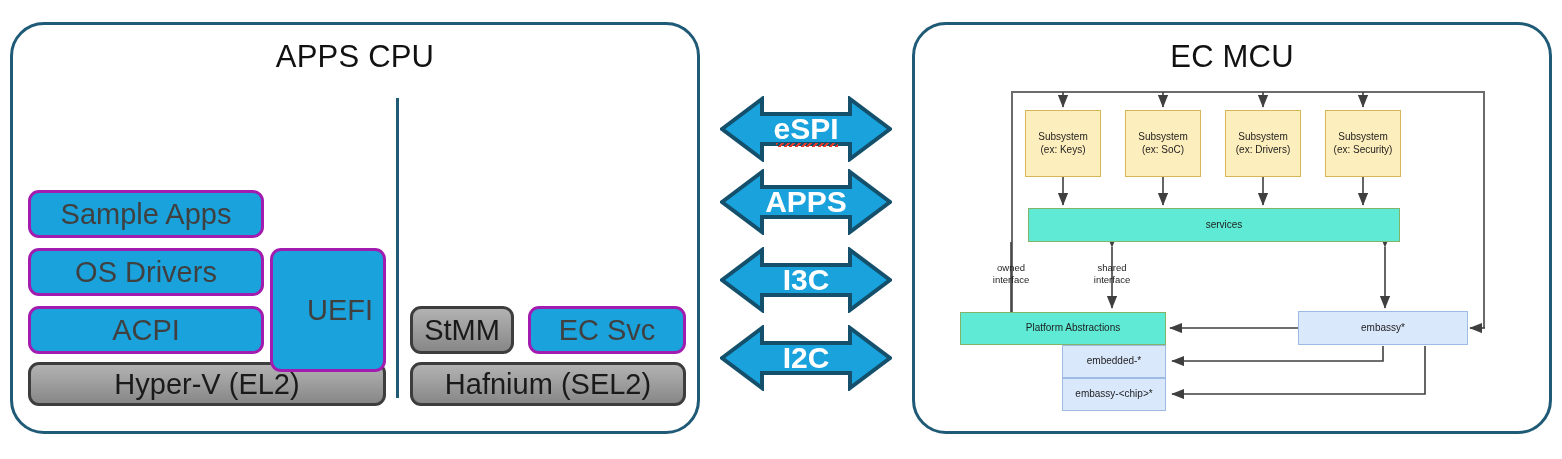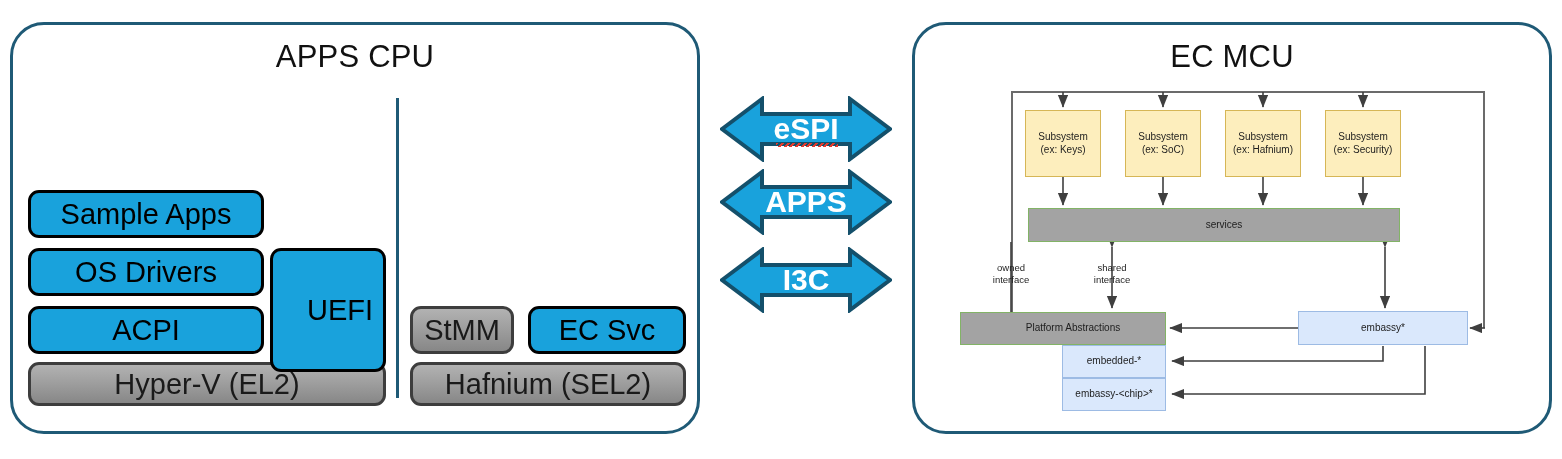--- a/index.html
+++ b/index.html
@@ -45,22 +45,22 @@
     border-radius: 11px;
     display: flex;
     align-items: center;
     justify-content: center;
     font-size: 29px;
     line-height: 1;
     white-space: nowrap;
   }
   .blk.blue {
     background: #19a2dc;
-    border: 3px solid #000000;
-    color: #000000;
+    border: 3px solid #a21caf;
+    color: #404040;
   }
   .blk.gray {
     background: linear-gradient(to bottom, #b2b2b2 0%, #9d9d9d 50%, #878787 100%);
     border: 3px solid #3d3d3d;
     color: #1a1a1a;
   }
   .divider {
     position: absolute;
     width: 3px;
     background: #1f5a76;
@@ -99,21 +99,21 @@
     text-align: center;
     font-size: 10px;
     line-height: 1.25;
     color: #1d1d1d;
   }
   .ecbox.yellow {
     background: #fdeebd;
     border: 1px solid #d6b656;
   }
   .ecbox.green {
-    background: #a3a3a3;
+    background: #5eead4;
     border: 1px solid #82b366;
     padding-left: 20px;
   }
   .ecbox.bluepale {
     background: #dae8fc;
     border: 1px solid #9dbbe4;
   }
   .ec-outer {
     position: absolute;
     box-sizing: border-box;
@@ -188,20 +188,26 @@
     <div class="bus-label" style="top:18px;">APPS</div>
   </div>
 
   <div class="bus" style="left:720px; top:247px; width:172px; height:66px;">
     <svg width="172" height="66" viewBox="0 0 172 66">
       <path d="M2 33 L42 3 L42 18 L130 18 L130 3 L170 33 L130 63 L130 48 L42 48 L42 63 Z" fill="#19a2dc" stroke="#14506b" stroke-width="4" stroke-linejoin="miter"></path>
     </svg>
     <div class="bus-label" style="top:18px;">I3C</div>
   </div>
 
+  <div class="bus" style="left:720px; top:325px; width:172px; height:66px;">
+    <svg width="172" height="66" viewBox="0 0 172 66">
+      <path d="M2 33 L42 3 L42 18 L130 18 L130 3 L170 33 L130 63 L130 48 L42 48 L42 63 Z" fill="#19a2dc" stroke="#14506b" stroke-width="4" stroke-linejoin="miter"></path>
+    </svg>
+    <div class="bus-label" style="top:18px;">I2C</div>
+  </div>
 
   <div class="panel" style="left:912px; top:22px; width:640px; height:412px;">
     <div class="panel-title">EC MCU</div>
   </div>
 
   <div class="ec-outer" style="left:1011px; top:91px; width:474px; height:237px;"></div>
 
   <svg class="ec-svg" width="1562" height="459">
     <defs>
       <marker id="ah" markerWidth="9" markerHeight="9" refX="7.5" refY="3.2" orient="auto" markerUnits="strokeWidth">
@@ -247,21 +253,21 @@
   </div>
   <div class="ecbox yellow" style="left:1125px; top:110px; width:76px; height:67px;">
     <span>
       <span>Subsystem</span><br>
       <span>(ex: SoC)</span>
     </span>
   </div>
   <div class="ecbox yellow" style="left:1225px; top:110px; width:76px; height:67px;">
     <span>
       <span>Subsystem</span><br>
-      <span>(ex: Hafnium)</span>
+      <span>(ex: Drivers)</span>
     </span>
   </div>
   <div class="ecbox yellow" style="left:1325px; top:110px; width:76px; height:67px;">
     <span>
       <span>Subsystem</span><br>
       <span>(ex: Security)</span>
     </span>
   </div>
 
   <div class="ecbox green" style="left:1028px; top:208px; width:372px; height:34px;">

